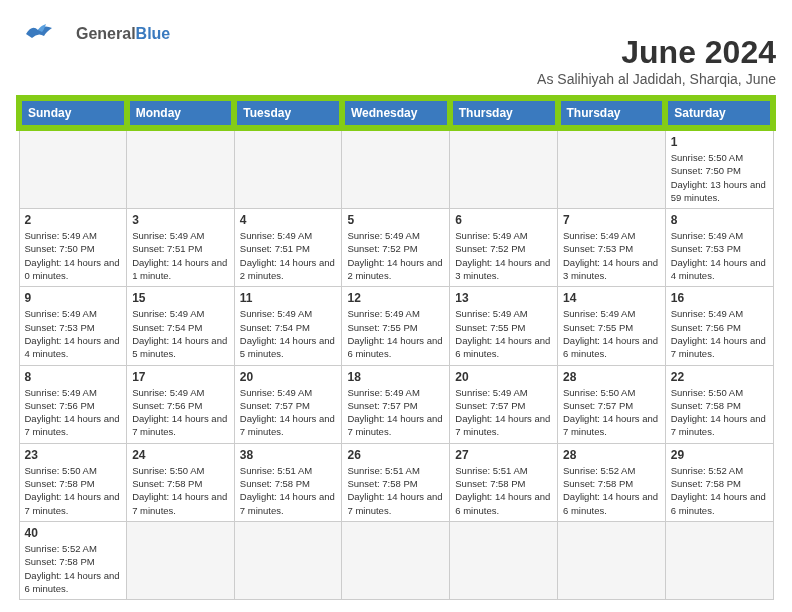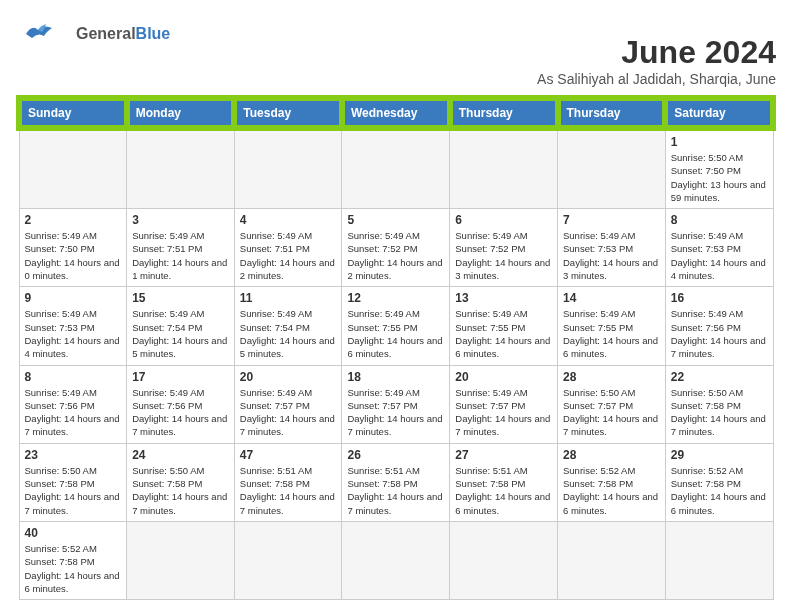--- a/index.html
+++ b/index.html
@@ -261,21 +261,21 @@
 Sunset: 7:58 PM
 Daylight: 14 hours and 7 minutes.</div>
         </td>
         <td>
           <div class="day-number">24</div>
           <div class="day-info">Sunrise: 5:50 AM
 Sunset: 7:58 PM
 Daylight: 14 hours and 7 minutes.</div>
         </td>
         <td>
-          <div class="day-number">47</div>
+          <div class="day-number">38</div>
           <div class="day-info">Sunrise: 5:51 AM
 Sunset: 7:58 PM
 Daylight: 14 hours and 7 minutes.</div>
         </td>
         <td>
           <div class="day-number">26</div>
           <div class="day-info">Sunrise: 5:51 AM
 Sunset: 7:58 PM
 Daylight: 14 hours and 7 minutes.</div>
         </td>

